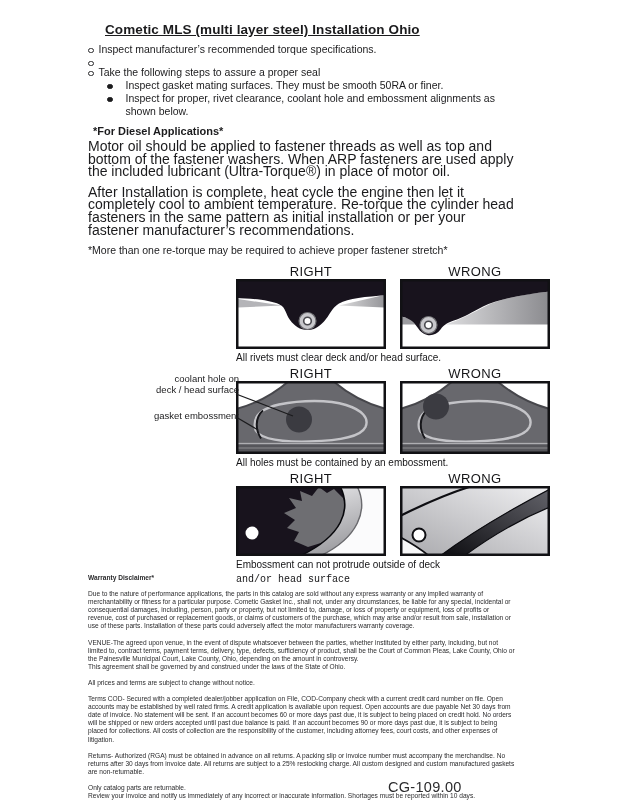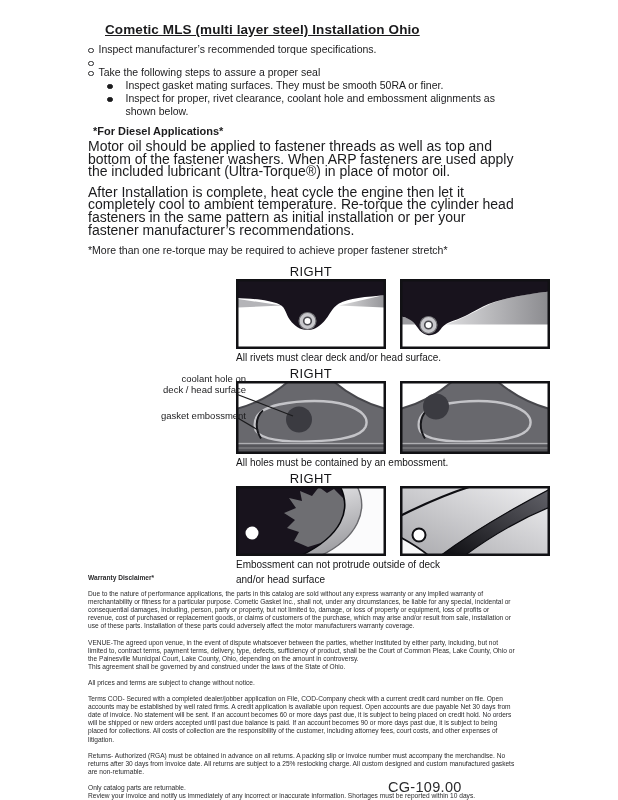--- a/index.html
+++ b/index.html
@@ -14,31 +14,31 @@
   }
   .bullet{display:flex;align-items:flex-start;font-size:10.5px;line-height:13px;}
   .bullet .marker{flex:0 0 auto;width:3.5px;height:3.5px;border-radius:50%;margin:4.5px 5px 0 0;}
   .marker.open{border:1px solid #2a2a2c;background:#fff;}
   .marker.fill{background:#1b1b1d;border:1px solid #1b1b1d;}
   .bullet.sub{margin-left:19px;gap:8px;}
   .diesel-h{font-size:11px;font-weight:bold;margin:7px 0 3px 5px;}
   .para{font-size:14px;line-height:12.6px;margin:0 0 8px 0;}
   .note{font-size:10.5px;line-height:12.6px;margin:0 0 7px 0;}
 
-  .diag-labels{display:flex;margin-left:148px;width:314px;font-size:13px;letter-spacing:.4px;color:#151517;height:15px;flex-direction:column;}
+  .diag-labels{display:flex;margin-left:148px;width:314px;font-size:13px;letter-spacing:.4px;color:#151517;height:15px;}
   .diag-labels .dl{width:150px;text-align:center;}
   .diag-labels .dl + .dl{margin-left:14px;}
   .diag-boxes{display:flex;margin-left:148px;width:314px;}
   .diag-boxes .dbox + .dbox{margin-left:14px;}
   .dbox{width:150px;}
   .dbox svg{display:block;}
   .caption{font-size:10px;line-height:13px;margin:2px 0 2px 148px;color:#151517;}
-  .caption.last{margin-bottom:16px;}
+  .caption.last{margin-bottom:16px;font-family:Liberation Mono, monospace;}
   .d2wrap{position:relative;}
-  .d2label{position:absolute;left:12px;width:146px;text-align:right;font-size:9.5px;line-height:11px;color:#1b1b1d;}
+  .d2label{position:absolute;left:5px;width:146px;text-align:right;font-size:9.5px;line-height:11px;color:#1b1b1d;}
   .d2label.one{top:7px;}
   .d2label.two{top:44px;}
   .d2lines{position:absolute;left:0;top:0;pointer-events:none;}
 
   .legal{position:absolute;left:88px;top:574px;width:428px;font-size:6.6px;line-height:8.1px;color:#2b2b2d;}
   .legal .lh{font-weight:bold;margin:0 0 8px 0;}
   .legal p{margin:0 0 8px 0;}
   .legal p.tight{margin-bottom:0;}
   .cgnum{position:absolute;left:388px;top:779px;font-size:14.5px;letter-spacing:.3px;color:#2b2b2d;}
 </style>

